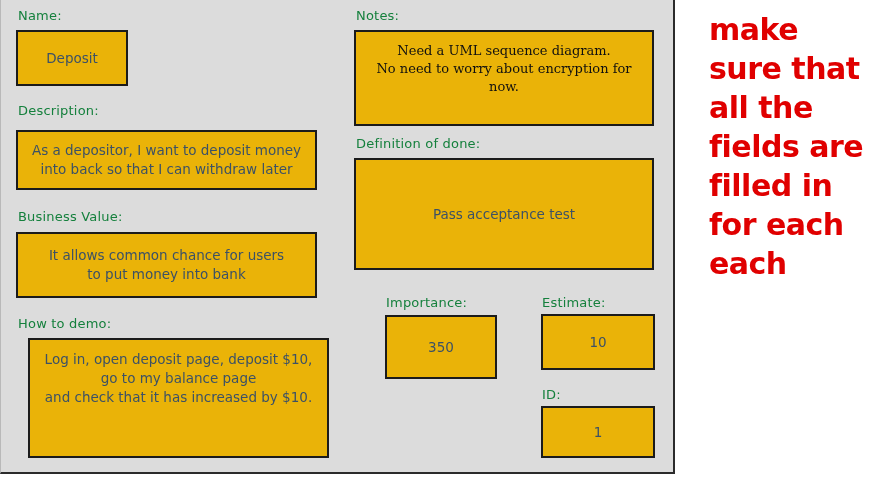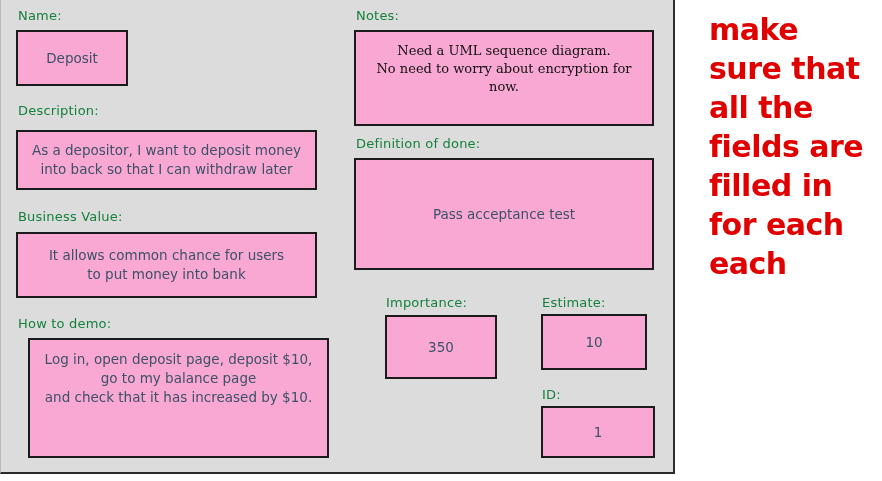--- a/index.html
+++ b/index.html
@@ -37,21 +37,21 @@
     font-family: "DejaVu Sans", sans-serif;
     font-size: 13px;
     line-height: 15px;
     letter-spacing: 0.2px;
     white-space: nowrap;
   }
 
   
   .field-box {
     position: absolute;
-    background: #f9a8d4;
+    background: #eab308;
     border: 2px solid #1b1b1b;
     box-sizing: border-box;
     color: #3c5166;
     font-family: "DejaVu Sans", sans-serif;
     font-size: 13.5px;
     line-height: 19px;
     text-align: center;
     display: flex;
     align-items: center;
     justify-content: center;
@@ -85,21 +85,21 @@
   #notes-label       { left: 355px; top: 8px;   }
   #notes-box         { left: 353px; top: 30px;  width: 300px; height: 96px; }
 
   #dod-label         { left: 355px; top: 136px; }
   #dod-box           { left: 353px; top: 158px; width: 300px; height: 112px; }
 
   #importance-label  { left: 385px; top: 295px; }
   #importance-box    { left: 384px; top: 315px; width: 112px; height: 64px; }
 
   #estimate-label    { left: 541px; top: 295px; }
-  #estimate-box      { left: 540px; top: 314px; width: 106px; height: 56px; }
+  #estimate-box      { left: 540px; top: 314px; width: 114px; height: 56px; }
 
   #id-label          { left: 541px; top: 387px; }
   #id-box            { left: 540px; top: 406px; width: 114px; height: 52px; }
 
   
   #annotation {
     position: absolute;
     left: 709px;
     top: 10px;
     width: 165px;

